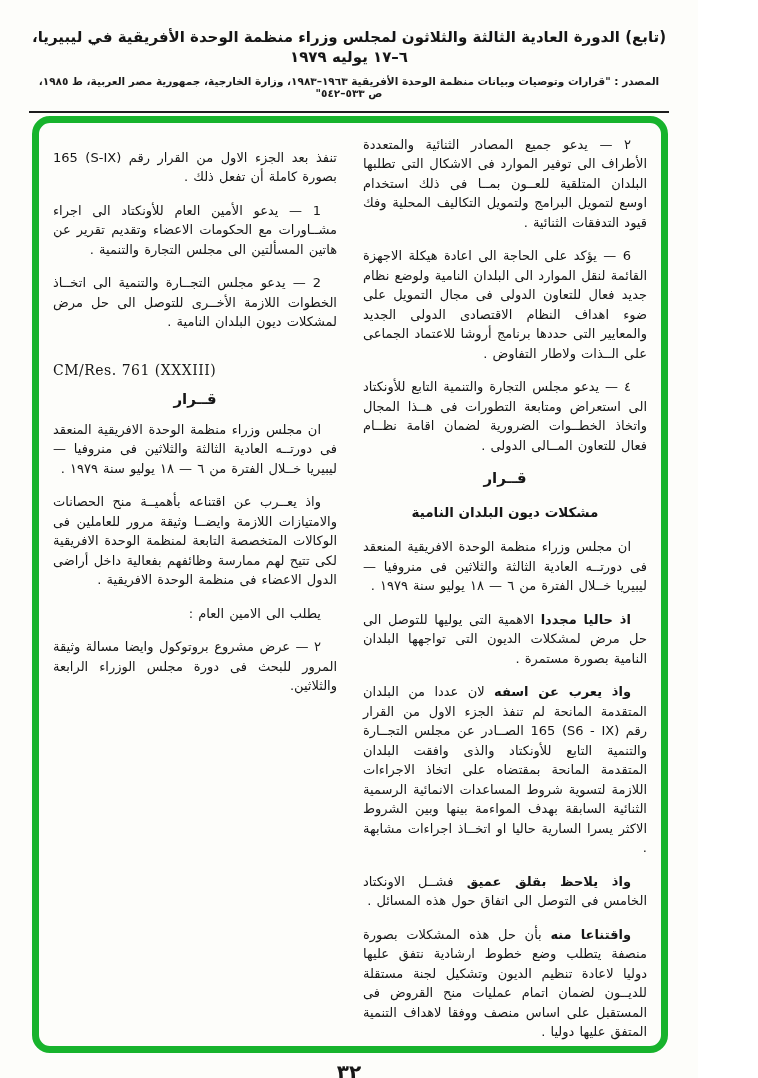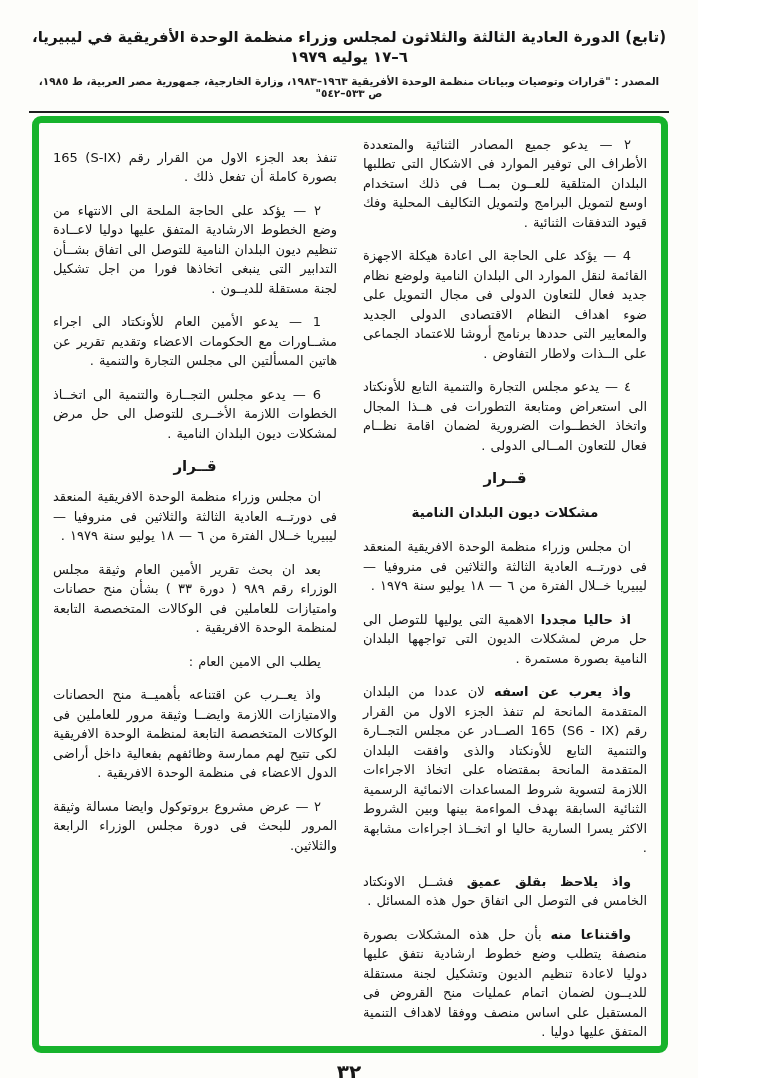--- a/index.html
+++ b/index.html
@@ -38,21 +38,21 @@
     margin: 12px 29px 3px 29px;
     border-top: 2.5px solid #1d1d1d;
     height: 0;
   }
   
   .green-box {
     box-sizing: border-box;
     margin: 0 30px 0 32px;
     height: 937px;
     border: 7px solid #17b32c;
-    border-radius: 9px;
+    border-radius: 18px;
     padding: 12px 14px 0 14px;
     overflow: hidden;
     background: #fdfdfa;
   }
   .cols {
     direction: rtl;
     display: flex;
     gap: 26px;
     height: 100%;
   }
@@ -115,40 +115,39 @@
     <div class="header-title">(تابع) الدورة العادية الثالثة والثلاثون لمجلس وزراء منظمة الوحدة الأفريقية في ليبيريا، ٦–١٧ يوليه ١٩٧٩</div>
     <div class="header-source">المصدر : "قرارات وتوصيات وبيانات منظمة الوحدة الأفريقية ١٩٦٣–١٩٨٣، وزارة الخارجية، جمهورية مصر العربية، ط ١٩٨٥، ص ٥٣٣–٥٤٢"</div>
   </div>
 
   <div class="top-rule"></div>
 
   <div class="green-box">
     <div class="cols">
       <div class="col col-right" id="col-right">
           <div class="para indent">٢ — يدعو جميع المصادر الثنائية والمتعددة الأطراف الى توفير الموارد فى الاشكال التى تطلبها البلدان المتلقية للعــون بمــا فى ذلك استخدام اوسع لتمويل البرامج ولتمويل التكاليف المحلية وفك قيود التدفقات الثنائية .</div>
-          <div class="para indent">4 — يؤكد على الحاجة الى اعادة هيكلة الاجهزة القائمة لنقل الموارد الى البلدان النامية ولوضع نظام جديد فعال للتعاون الدولى فى مجال التمويل على ضوء اهداف النظام الاقتصادى الدولى الجديد والمعايير التى حددها برنامج أروشا للاعتماد الجماعى على الــذات ولاطار التفاوض .</div>
+          <div class="para indent">6 — يؤكد على الحاجة الى اعادة هيكلة الاجهزة القائمة لنقل الموارد الى البلدان النامية ولوضع نظام جديد فعال للتعاون الدولى فى مجال التمويل على ضوء اهداف النظام الاقتصادى الدولى الجديد والمعايير التى حددها برنامج أروشا للاعتماد الجماعى على الــذات ولاطار التفاوض .</div>
           <div class="para indent">٤ — يدعو مجلس التجارة والتنمية التابع للأونكتاد الى استعراض ومتابعة التطورات فى هــذا المجال واتخاذ الخطــوات الضرورية لضمان اقامة نظــام فعال للتعاون المــالى الدولى .</div>
           <div class="h-qarar">قــرار</div>
           <div class="h-title">مشكلات ديون البلدان النامية</div>
           <div class="para indent">ان مجلس وزراء منظمة الوحدة الافريقية المنعقد فى دورتــه العادية الثالثة والثلاثين فى منروفيا — ليبيريا خــلال الفترة من ٦ — ١٨ يوليو سنة ١٩٧٩ .</div>
           <div class="para indent"><span class="lead">اذ حاليا مجددا</span><span> الاهمية التى يوليها للتوصل الى حل مرض لمشكلات الديون التى تواجهها البلدان النامية بصورة مستمرة .</span></div>
           <div class="para indent"><span class="lead">واذ يعرب عن اسفه</span><span> لان عددا من البلدان المتقدمة المانحة لم تنفذ الجزء الاول من القرار رقم ⁦165 (S6 - IX)⁩ الصــادر عن مجلس التجــارة والتنمية التابع للأونكتاد والذى وافقت البلدان المتقدمة المانحة بمقتضاه على اتخاذ الاجراءات اللازمة لتسوية شروط المساعدات الانمائية الرسمية الثنائية السابقة بهدف المواءمة بينها وبين الشروط الاكثر يسرا السارية حاليا او اتخــاذ اجراءات مشابهة .</span></div>
           <div class="para indent"><span class="lead">واذ يلاحظ بقلق عميق</span><span> فشــل الاونكتاد الخامس فى التوصل الى اتفاق حول هذه المسائل .</span></div>
           <div class="para indent"><span class="lead">واقتناعا منه</span><span> بأن حل هذه المشكلات بصورة منصفة يتطلب وضع خطوط ارشادية نتفق عليها دوليا لاعادة تنظيم الديون وتشكيل لجنة مستقلة للديــون لضمان اتمام عمليات منح القروض فى المستقبل على اساس منصف ووفقا لاهداف التنمية المتفق عليها دوليا .</span></div>
         </div>
       <div class="col col-left" id="col-left">
           <div class="para">تنفذ بعد الجزء الاول من القرار رقم ⁦165 (S-IX)⁩ بصورة كاملة أن تفعل ذلك .</div>
-          <div class="para indent">٢ — يؤكد على الحاجة الملحة الى الانتهاء من وضع الخطوط الارشادية المتفق عليها دوليا لاعــادة تنظيم ديون البلدان النامية للتوصل الى اتفاق بشــأن التدابير التى ينبغى اتخاذها فورا من اجل تشكيل لجنة مستقلة للديــون .</div>
           <div class="para indent">1 — يدعو الأمين العام للأونكتاد الى اجراء مشــاورات مع الحكومات الاعضاء وتقديم تقرير عن هاتين المسألتين الى مجلس التجارة والتنمية .</div>
-          <div class="para indent">6 — يدعو مجلس التجــارة والتنمية الى اتخــاذ الخطوات اللازمة الأخــرى للتوصل الى حل مرض لمشكلات ديون البلدان النامية .</div>
+          <div class="para indent">2 — يدعو مجلس التجــارة والتنمية الى اتخــاذ الخطوات اللازمة الأخــرى للتوصل الى حل مرض لمشكلات ديون البلدان النامية .</div>
+          <div class="res-line">CM/Res. 761 (XXXIII)</div>
           <div class="h-qarar">قــرار</div>
           <div class="para indent">ان مجلس وزراء منظمة الوحدة الافريقية المنعقد فى دورتــه العادية الثالثة والثلاثين فى منروفيا — ليبيريا خــلال الفترة من ٦ — ١٨ يوليو سنة ١٩٧٩ .</div>
-          <div class="para indent">بعد ان بحث تقرير الأمين العام وثيقة مجلس الوزراء رقم ٩٨٩ ( دورة ٣٣ ) بشأن منح حصانات وامتيازات للعاملين فى الوكالات المتخصصة التابعة لمنظمة الوحدة الافريقية .</div>
+          <div class="para indent">واذ يعــرب عن اقتناعه بأهميــة منح الحصانات والامتيازات اللازمة وايضــا وثيقة مرور للعاملين فى الوكالات المتخصصة التابعة لمنظمة الوحدة الافريقية لكى تتيح لهم ممارسة وظائفهم بفعالية داخل أراضى الدول الاعضاء فى منظمة الوحدة الافريقية .</div>
           <div class="para indent">يطلب الى الامين العام :</div>
-          <div class="para indent">واذ يعــرب عن اقتناعه بأهميــة منح الحصانات والامتيازات اللازمة وايضــا وثيقة مرور للعاملين فى الوكالات المتخصصة التابعة لمنظمة الوحدة الافريقية لكى تتيح لهم ممارسة وظائفهم بفعالية داخل أراضى الدول الاعضاء فى منظمة الوحدة الافريقية .</div>
           <div class="para indent">٢ — عرض مشروع بروتوكول وايضا مسالة وثيقة المرور للبحث فى دورة مجلس الوزراء الرابعة والثلاثين.</div>
         </div>
     </div>
   </div>
 
   <div class="footer">
     <span class="page-num">٣٢</span>
   </div>
 
 </div>

